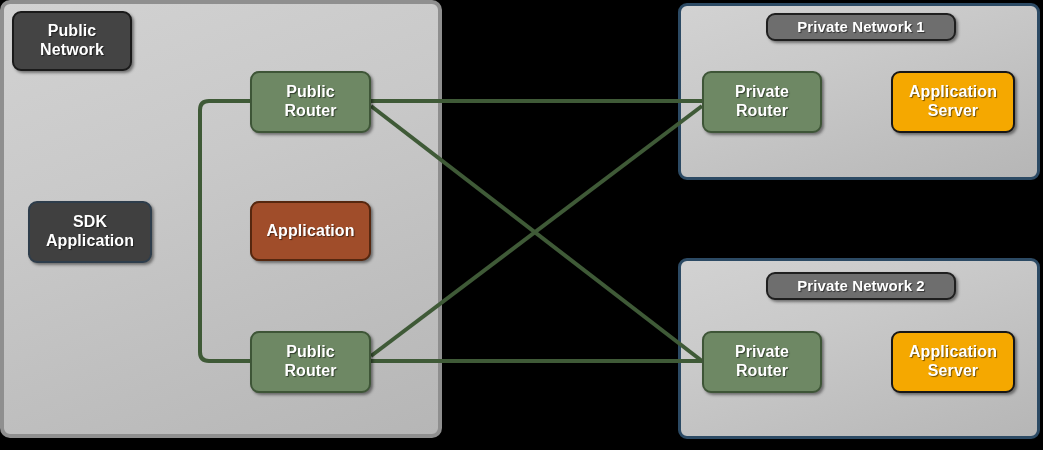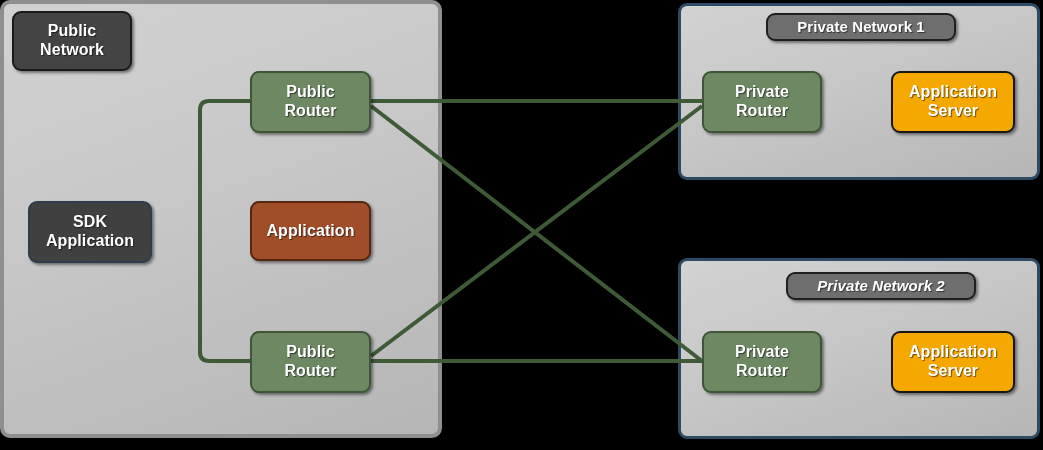--- a/index.html
+++ b/index.html
@@ -107,21 +107,21 @@
   #n-public-internet { left: 12px;  top: 11px;  width: 120px; height: 60px; }
   #n-sdk-application { left: 28px;  top: 201px; width: 124px; height: 62px; }
   #n-public-router-1 { left: 250px; top: 71px;  width: 121px; height: 62px; }
   #n-controller      { left: 250px; top: 201px; width: 121px; height: 60px; }
   #n-public-router-2 { left: 250px; top: 331px; width: 121px; height: 62px; }
 
   #n-pn1-title       { left: 766px; top: 13px;  width: 190px; height: 28px; font-size: 15px; }
   #n-pn1-router      { left: 702px; top: 71px;  width: 120px; height: 62px; }
   #n-pn1-app         { left: 891px; top: 71px;  width: 124px; height: 62px; }
 
-  #n-pn2-title       { left: 786px; top: 272px; width: 190px; height: 28px; font-size: 15px; font-style: italic; }
+  #n-pn2-title       { left: 766px; top: 272px; width: 190px; height: 28px; font-size: 15px; }
   #n-pn2-router      { left: 702px; top: 331px; width: 120px; height: 62px; }
   #n-pn2-app         { left: 891px; top: 331px; width: 124px; height: 62px; }
 
   
   #links {
     position: absolute;
     left: 0; top: 0;
     width: 1043px;
     height: 450px;
     z-index: 3;

